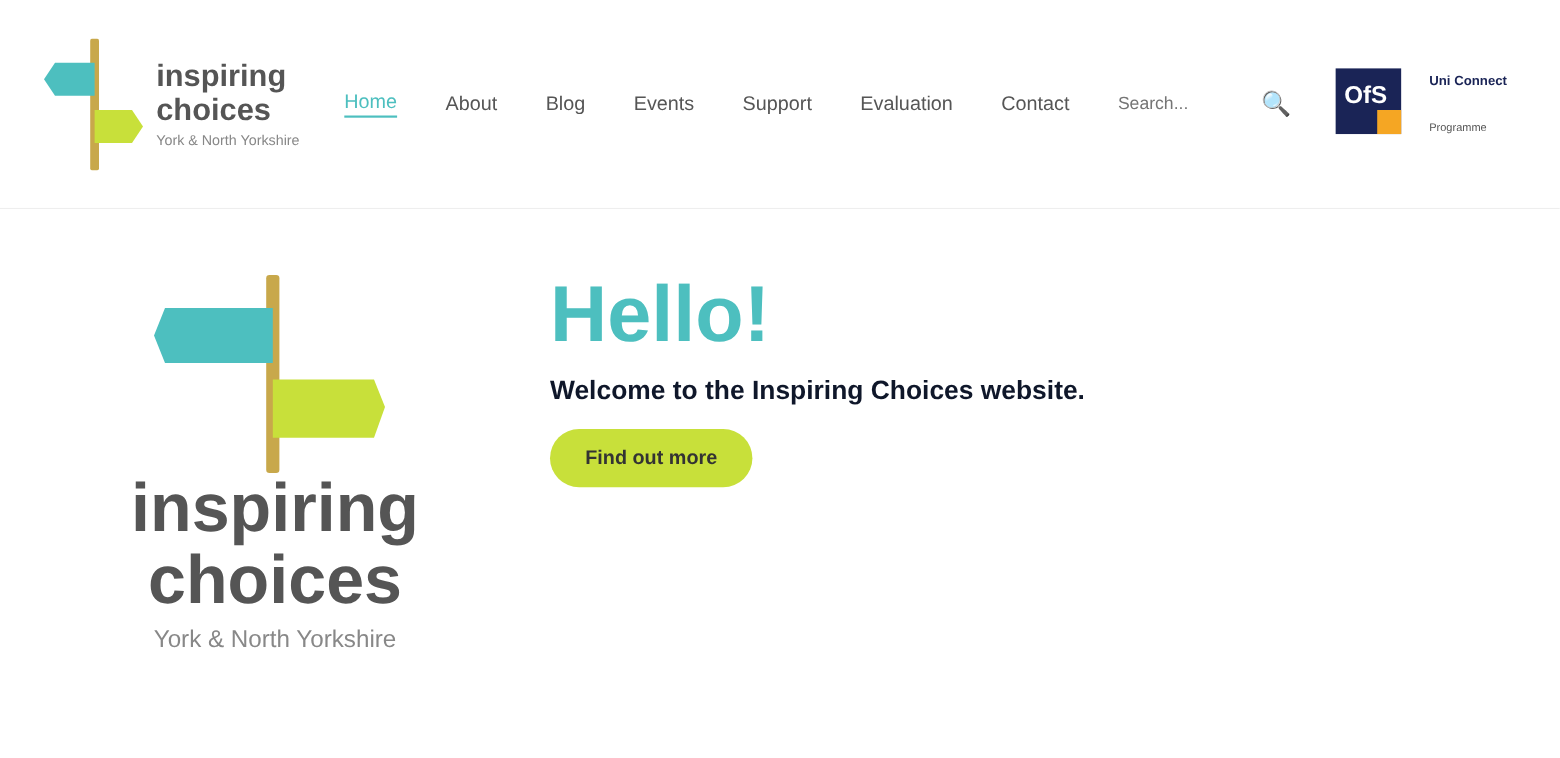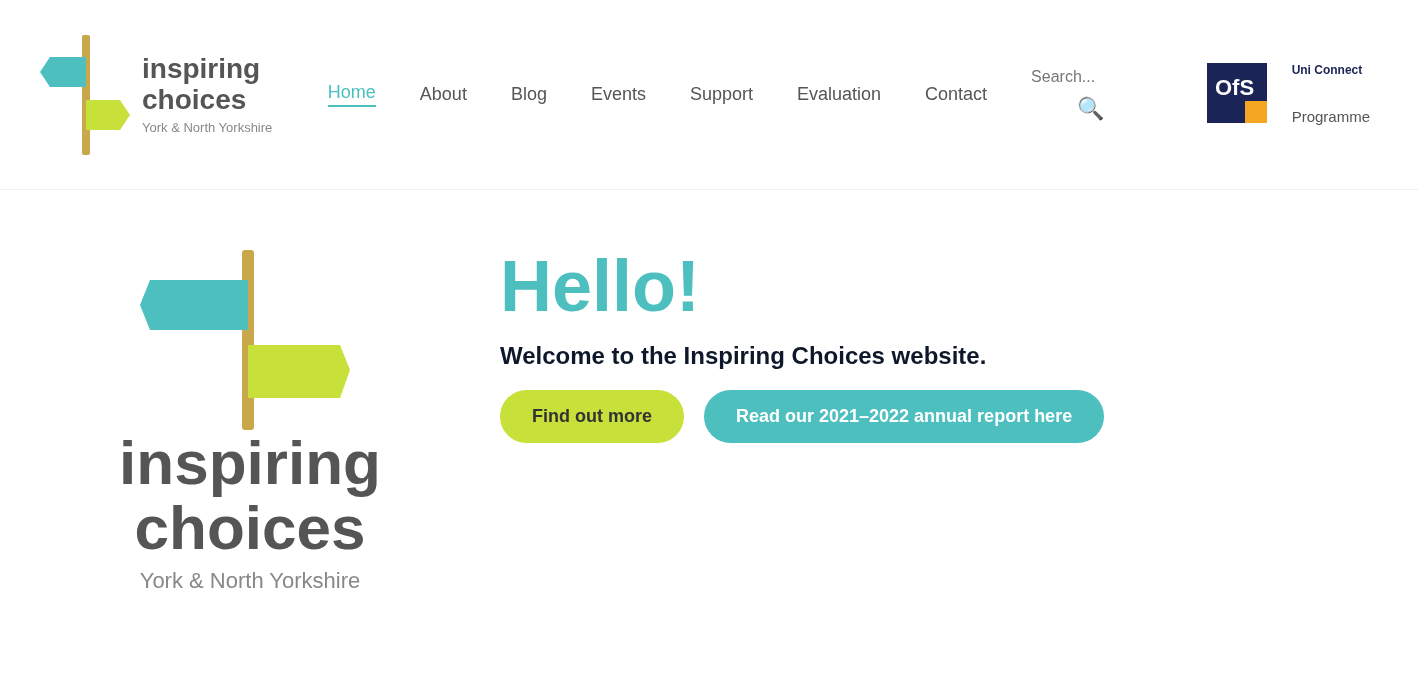--- a/index.html
+++ b/index.html
@@ -60,21 +60,20 @@
     nav a.active {
       color: #4dbfbf;
       border-bottom: 2px solid #4dbfbf;
       padding-bottom: 2px;
     }
 
     .search-area {
       display: flex;
       align-items: center;
       gap: 10px;
-      flex-direction: column;
     }
 
     .search-area input {
       border: none;
       outline: none;
       font-size: 16px;
       color: #aaa;
       width: 120px;
     }
 
@@ -97,21 +96,21 @@
     }
 
     .ofs-text-block .ofs-label {
       color: #1a2456;
       font-weight: 700;
       font-size: 12px;
     }
 
     .ofs-text-block .ofs-sub {
       color: #555;
-      font-size: 15px;
+      font-size: 10px;
       margin-top: 28px;
     }
 
     
     main {
       display: flex;
       padding: 40px 60px;
       gap: 60px;
       align-items: flex-start;
     }
@@ -280,16 +279,15 @@
       <span class="choices-large">choices</span>
       <span class="region-large">York &amp; North Yorkshire</span>
     </div>
   </div>
 
   <div class="hero-content">
     <h1 class="hello-heading">Hello!</h1>
     <p class="welcome-bold">Welcome to the Inspiring Choices website.</p>
     <div class="cta-buttons">
       <a href="#" class="btn-find-out">Find out more</a>
-      <a href="#" class="btn-annual-report">Read our 2021–2022 annual report here</a>
     </div>
   </div>
 </main>
 
 </body></html>

